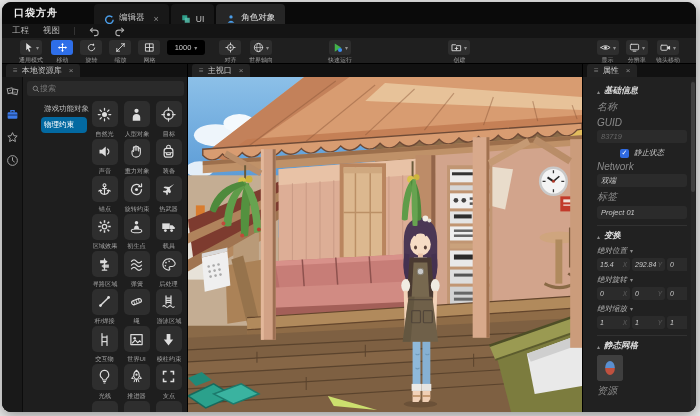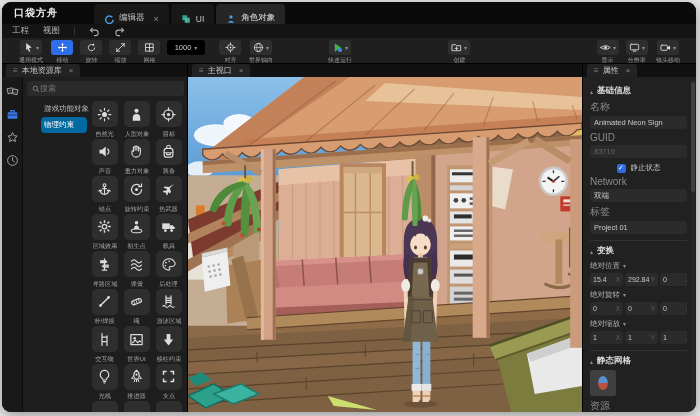--- a/index.html
+++ b/index.html
@@ -62,21 +62,21 @@
   .abox svg { width:15px; height:15px; }
   .alab { font-size:7px; color:#a6a6a6; margin-top:1.5px; white-space:nowrap; transform:scale(.88); }
 
   
   .vp { flex:1; display:flex; flex-direction:column; min-width:0; background:#141414; }
   .scene { flex:1; position:relative; background:#101010; min-height:0; }
   .scene svg { position:absolute; inset:0; width:100%; height:100%; }
 
   
   .right { width:114px; display:flex; flex-direction:column; background:#212121; border-left:1px solid #000; }
-  .props { flex:1; position:relative; padding:4px 9px 0 7px; overflow:hidden; font-size:8px; }
+  .props { flex:1; position:relative; padding:4px 9px 0 14px; overflow:hidden; font-size:8px;font-style:italic; }
   .sech { display:flex; align-items:center; gap:4px; margin:4px 0 3px; }
   .sech .tri { color:#8a8a8a; font-size:6px; } .sech .st { color:#dcdcdc; font-size:8.5px; font-weight:bold; }
   .flab { color:#8a8a8a; font-size:10px; margin:3px 0 2px; }
   .tin { height:13px; background:#2b2b2b; border-radius:3px; color:#c9c9c9; font-size:7.5px; display:flex; align-items:center; padding:0 4px; white-space:nowrap; overflow:hidden; }
   .tin.dim { color:#676767; }
   .chkrow { display:flex; align-items:center; gap:5px; margin:5px 0 2px;justify-content:center; }
   .chk { width:9px; height:9px; background:#2f6ae0; border-radius:2px; display:flex; align-items:center; justify-content:center; color:#fff; font-size:7px; }
   .chklab { color:#c9c9c9; font-size:7.5px; }
   .sep { border-top:1px solid #313131; margin:6px 0 2px; }
   .veclab { display:flex; align-items:center; gap:3px; color:#b2b2b2; font-size:7.5px; margin:4px 0 2px; }
@@ -882,21 +882,20 @@
           <span>属性</span>
           <span class="x">×</span>
         </div>
       </div>
       <div class="props">
         <div class="sech">
           <span class="tri">▴</span>
           <span class="st">基础信息</span>
         </div>
         <div class="flab">名称</div>
-        <div class="tin">Animated Neon Sign</div>
         <div class="flab">GUID</div>
         <div class="tin dim">83719</div>
         <div class="chkrow">
           <span class="chk">
               <span>✓</span>
             </span>
           <span class="chklab">静止状态</span>
         </div>
         <div class="flab">Network</div>
         <div class="tin">双端</div>

